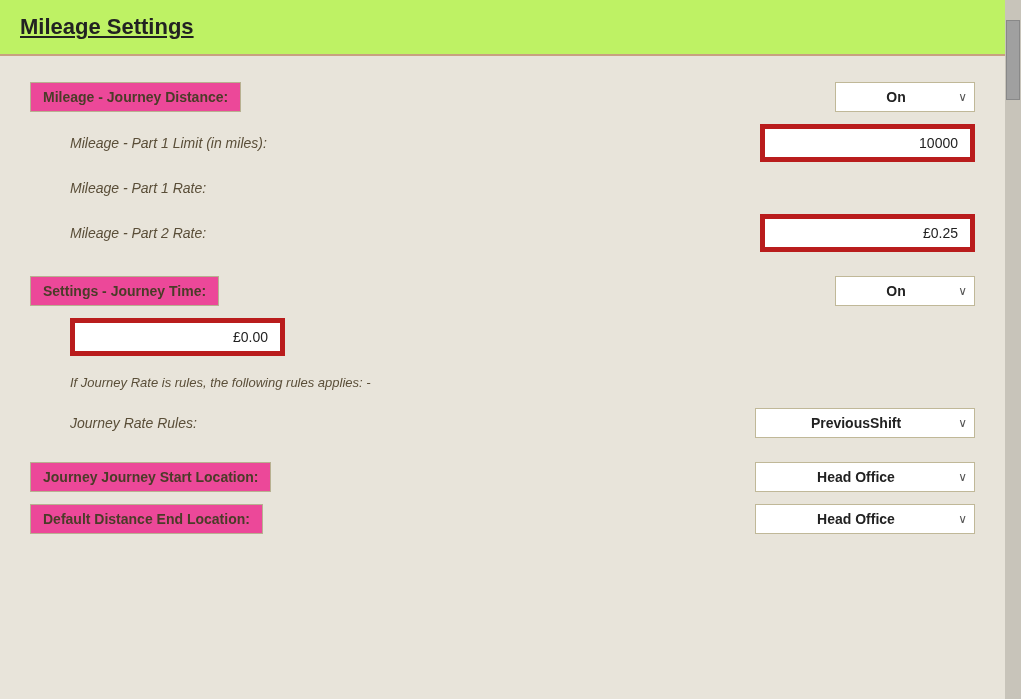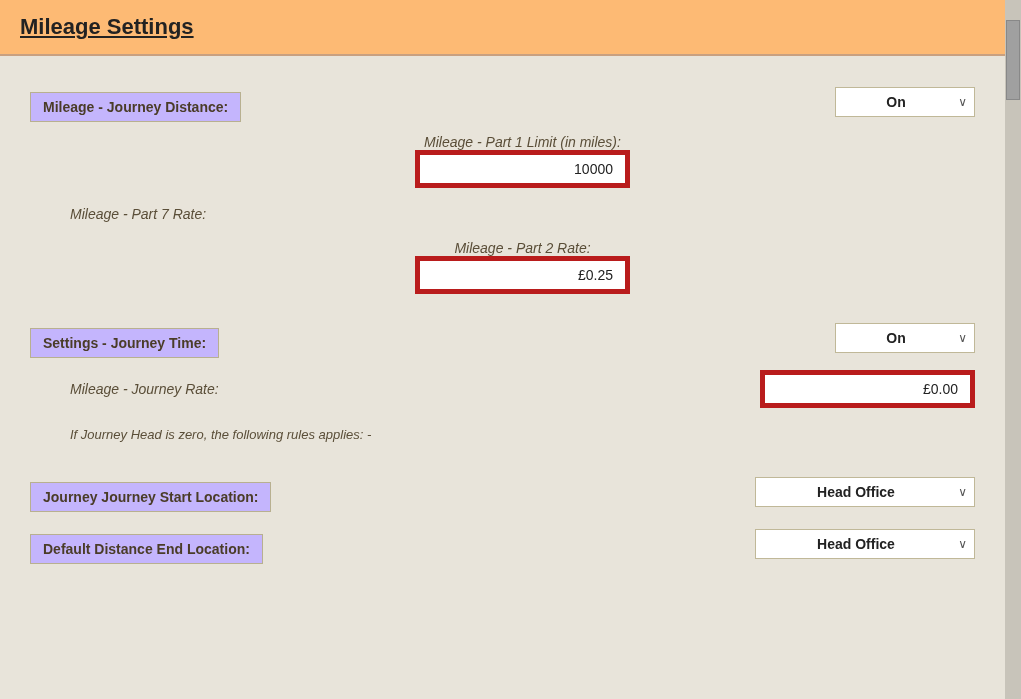--- a/index.html
+++ b/index.html
@@ -19,46 +19,45 @@
 
     .main-content {
       flex: 1;
       background: #e8e4da;
       display: flex;
       flex-direction: column;
       overflow-y: auto;
     }
 
     .page-header {
-      background: #fdba74;
+      background: #bef264;
       padding: 14px 20px 14px 20px;
       border-bottom: 2px solid #c8a080;
     }
 
     .page-title {
       font-size: 22px;
       font-weight: bold;
       color: #222;
       text-decoration: underline;
     }
 
     .content-area {
       padding: 20px 30px;
       flex: 1;
     }
 
     .label-box {
       display: inline-block;
       padding: 6px 12px;
-      background: #c4b5fd;
+      background: #ec4899;
       border: 1px solid #b8b090;
       font-weight: bold;
       color: #4a3c28;
       font-size: 14px;
-      margin-top: 10px;
     }
 
     .label-plain {
       font-style: italic;
       color: #5a4e38;
       font-size: 14px;
     }
 
     .label-plain-note {
       font-style: italic;
@@ -166,36 +165,36 @@
       <div class="control-part">
         <div class="select-wrapper">
           <select>
             <option>On</option>
             <option>Off</option>
           </select>
         </div>
       </div>
     </div>
 
-    <div class="row-item indented" style="padding-left:40px;flex-direction:column;">
+    <div class="row-item indented" style="padding-left:40px;">
       <div class="label-part">
         <span class="label-plain">Mileage - Part 1 Limit (in miles):</span>
       </div>
       <div class="control-part">
         <input type="text" class="input-field" value="10000" style="">
       </div>
     </div>
 
     <div class="row-item indented" style="padding-left:40px;">
       <div class="label-part">
-        <span class="label-plain">Mileage - Part 7 Rate:</span>
-      </div>
-    </div>
-
-    <div class="row-item indented" style="padding-left:40px;flex-direction:column;">
+        <span class="label-plain">Mileage - Part 1 Rate:</span>
+      </div>
+    </div>
+
+    <div class="row-item indented" style="padding-left:40px;">
       <div class="label-part">
         <span class="label-plain">Mileage - Part 2 Rate:</span>
       </div>
       <div class="control-part">
         <input type="text" class="input-field" value="£0.25" style="">
       </div>
     </div>
 
     <div class="divider-row"></div>
 
@@ -207,35 +206,46 @@
         <div class="select-wrapper">
           <select>
             <option>On</option>
             <option>Off</option>
           </select>
         </div>
       </div>
     </div>
 
     <div class="row-item indented" style="padding-left:40px;">
-      <div class="label-part">
-        <span class="label-plain">Mileage - Journey Rate:</span>
-      </div>
       <div class="control-part">
         <input type="text" class="input-field" value="£0.00" style="">
       </div>
     </div>
 
     <div class="row-item indented" style="padding-left:40px;">
       <div class="label-part">
-        <span class="label-plain-note">If Journey Head is zero, the following rules applies: -</span>
+        <span class="label-plain-note">If Journey Rate is rules, the following rules applies: -</span>
       </div>
       <div class="control-part"></div>
     </div>
 
+    <div class="row-item indented" style="padding-left:40px;">
+      <div class="label-part">
+        <span class="label-plain">Journey Rate Rules:</span>
+      </div>
+      <div class="control-part">
+        <div class="select-wrapper wide">
+          <select>
+            <option>PreviousShift</option>
+            <option>NextShift</option>
+            <option>Fixed</option>
+          </select>
+        </div>
+      </div>
+    </div>
 
     <div class="divider-row"></div>
 
     <div class="row-item">
       <div class="label-part">
         <span class="label-box">Journey Journey Start Location:</span>
       </div>
       <div class="control-part">
         <div class="select-wrapper wide">
           <select>

